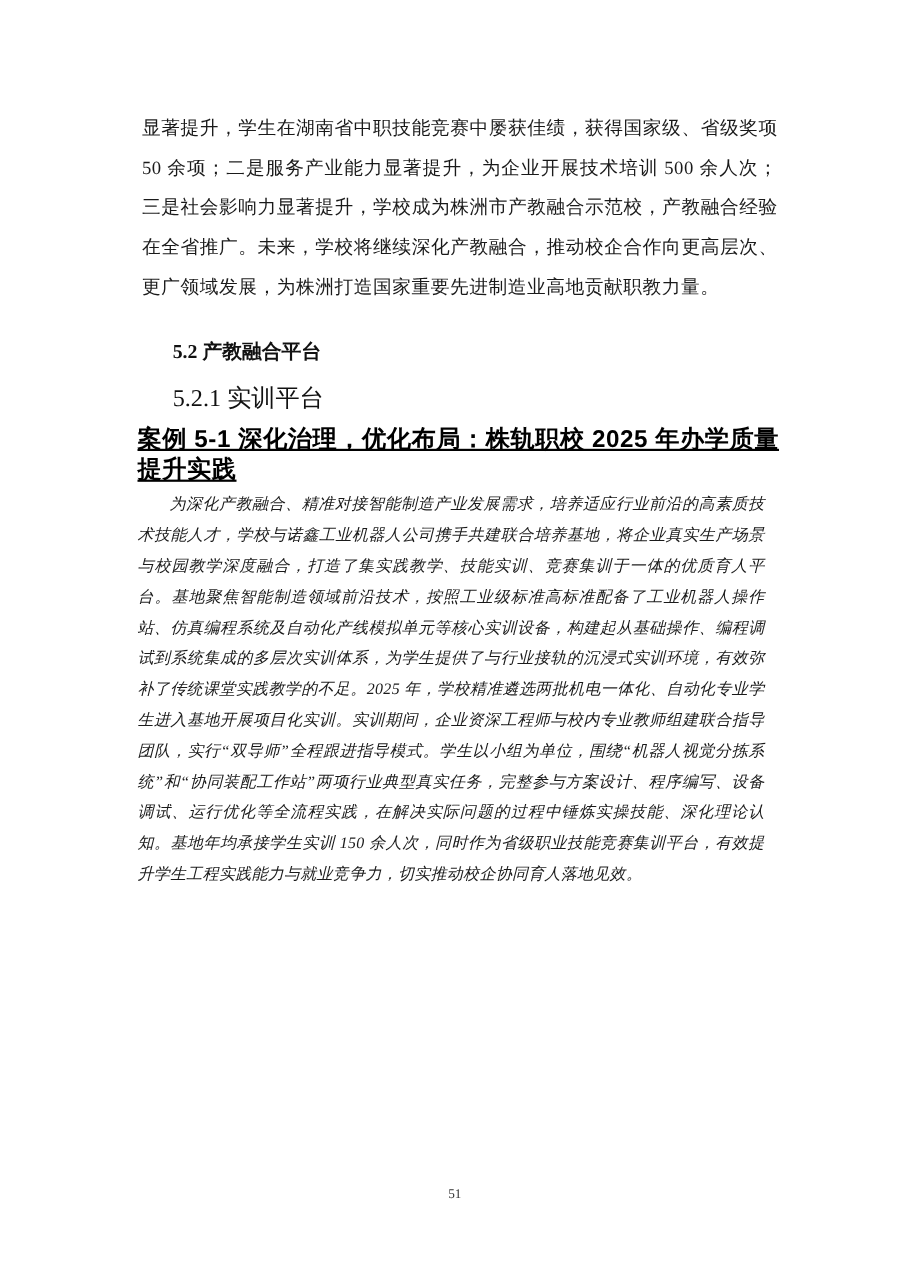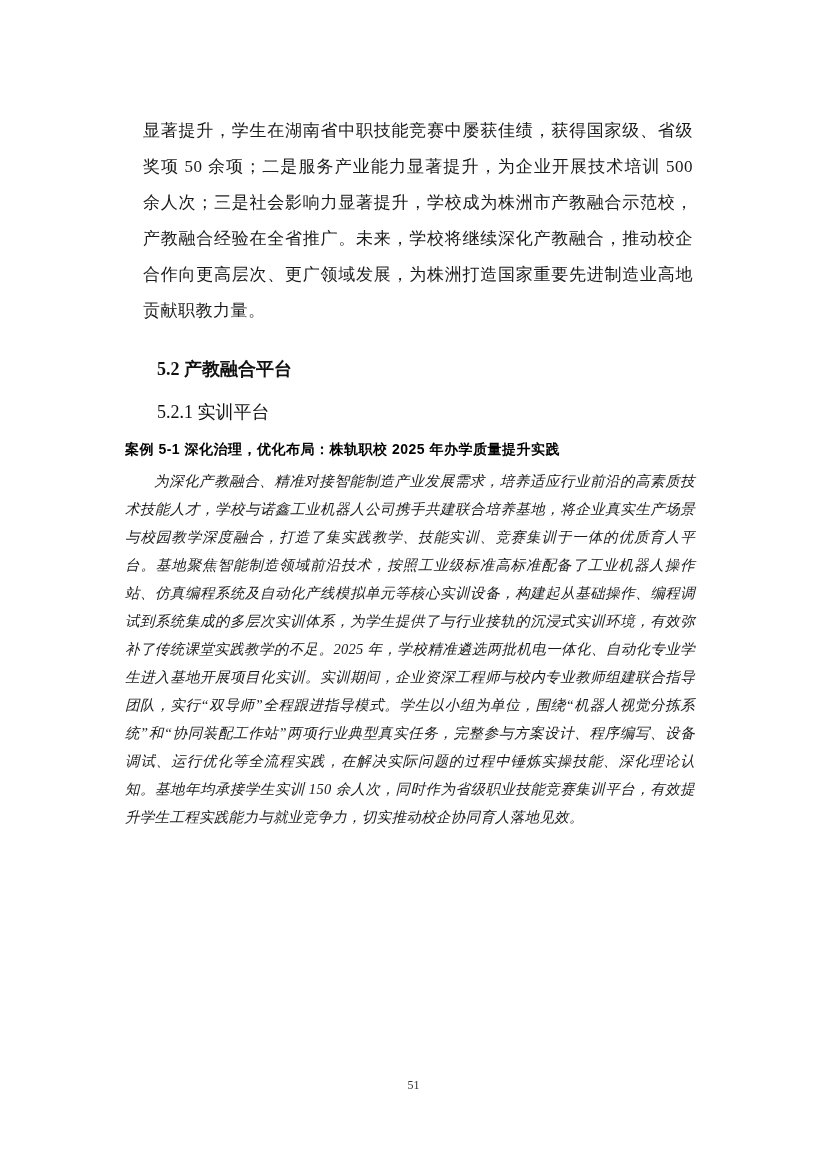--- a/index.html
+++ b/index.html
@@ -15,21 +15,21 @@
     overflow: hidden;
     color: #1a1a1a;
   }
   .content {
     position: absolute;
     left: 125px;
     top: 95px;
     width: 586px;
   }
   .body-para {
-    margin: 18px;
+    margin: 4px;
     font-family: "Liberation Serif", "DejaVu Serif", serif;
     font-size: 17px;
     line-height: 36px;
     text-align: justify;
     text-justify: inter-ideograph;
     color: #1a1a1a;
     letter-spacing: 0.5px;
   }
   .body-para.indent {
     text-indent: 2em;
@@ -40,36 +40,37 @@
     font-family: "Liberation Serif", "DejaVu Serif", serif;
     font-size: 18px;
     font-weight: 700;
     line-height: 28px;
     color: #111111;
   }
   h3.subsec-heading {
     margin: 15px 0 0 0;
     padding-left: 32px;
     font-family: "Liberation Serif", "DejaVu Serif", serif;
-    font-size: 18px;
+    font-size: 22px;
     font-weight: 400;
     line-height: 28px;
     color: #111111;
   }
   .para-gap {
     margin-top: 5px;
   }
   h4.case-heading {
     margin: 9px 0 0 0;
     font-family: "Liberation Sans", "DejaVu Sans", sans-serif;
-    font-size: 14px;
+    font-size: 22px;
     font-weight: 700;
     line-height: 28px;
     color: #000000;
     letter-spacing: 0.5px;
+    text-decoration: underline;
   }
   p.case-body {
     margin: 4px 16px 0 0;
     font-family: "Liberation Serif", "DejaVu Serif", serif;
     font-style: italic;
     font-size: 14.5px;
     line-height: 28px;
     text-align: justify;
     text-justify: inter-ideograph;
     text-indent: 2em;

